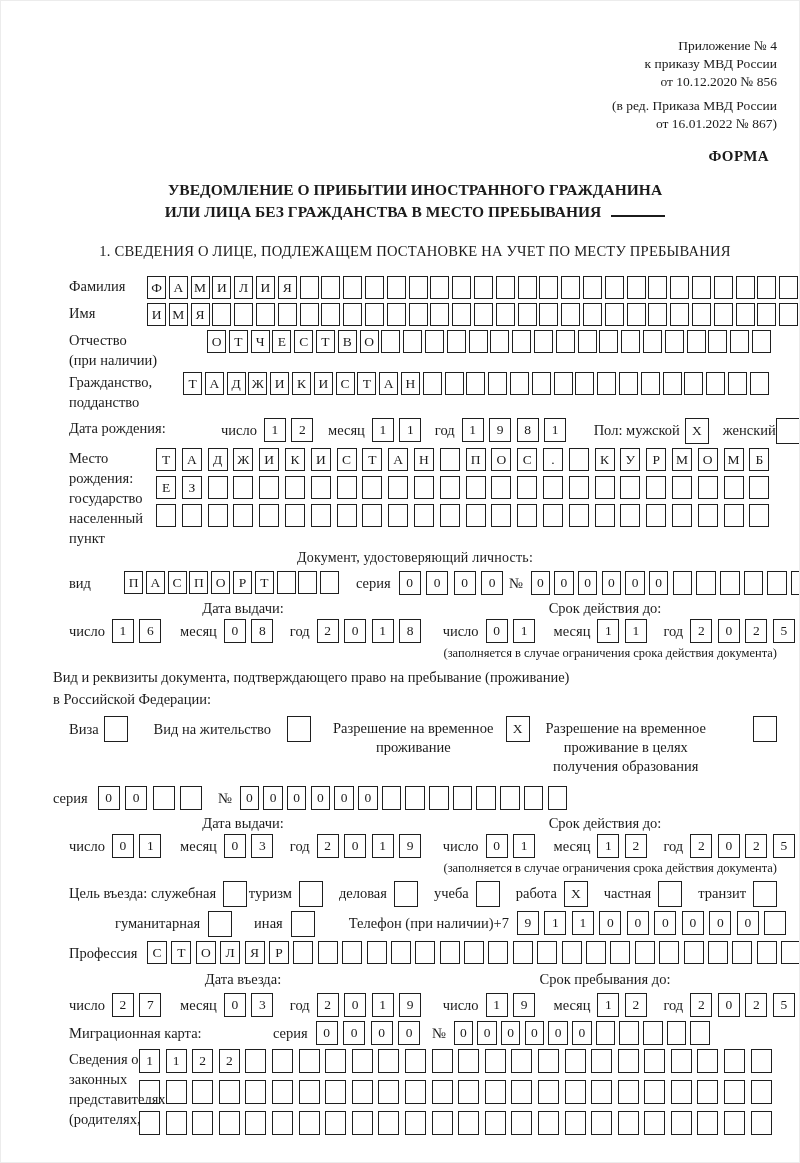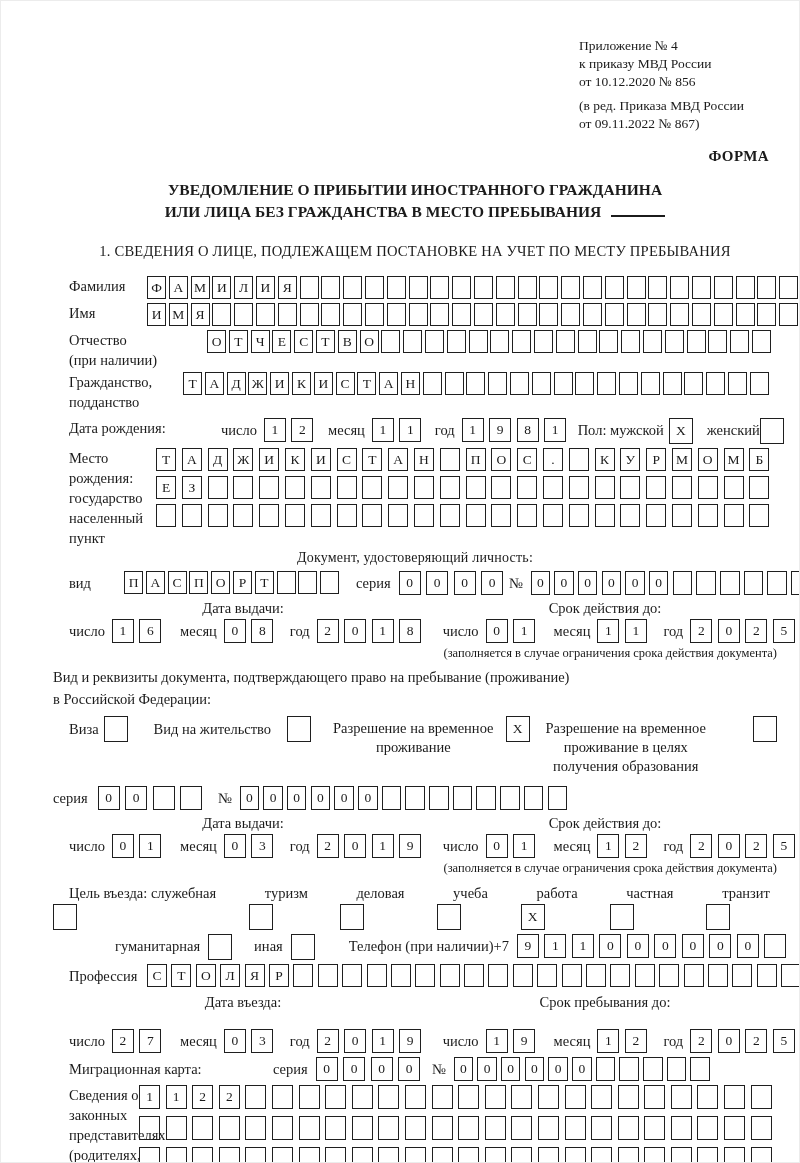--- a/index.html
+++ b/index.html
@@ -7,21 +7,21 @@
   .page {
     position: relative;
     width: 800px; height: 1163px;
     padding: 36px 22px 8px 52px;
     font-family: "Liberation Serif", serif;
     color: #1b1b1b;
     background: #fff;
     border: 1px solid #ececec;
     overflow: hidden;
   }
-  .ref { margin-left:auto; width:198px; font-size:13.5px; line-height:18px; }
+  .ref { margin-left:auto; width:198px; font-size:13.5px; line-height:18px;text-align:right; }
   .ref .sub { margin-top:6px; }
   .forma { text-align:right; font-weight:bold; font-size:15px; letter-spacing:.4px; margin:15px 8px 0 0; }
   .title { text-align:center; font-weight:bold; font-size:15.5px; line-height:22px; margin-top:14px; }
   .uline { display:inline-block; width:54px; border-bottom:2px solid #1b1b1b; height:13px; margin-left:10px; }
   .heading { font-weight:normal; font-size:14.6px; text-align:center; margin-top:20px; letter-spacing:.2px; }
 
   .row { display:flex; align-items:flex-start; margin-bottom:4px; }
   .lbl { font-size:14.5px; line-height:21px; flex-shrink:0;margin-left:16px; }
   .lblcol { display:flex; flex-direction:column; flex-shrink:0; }
   .lblcol .lbl { line-height:20px; }
@@ -37,35 +37,35 @@
   .cells.prof .cell { width:20px; margin-right:4.4px; }
   .cells.cbx  .cell { width:24px; height:26px; margin-right:0; }
 
   .dl { margin-right:7px; margin-top:2px; }
   .dg { display:flex; align-items:flex-start; }
   .note { font-size:12.5px; text-align:right; margin:0 0 5px 0; line-height:16px; }
   .para { font-size:14.5px; line-height:22px; }
   .center-lbl { text-align:center; font-size:14.5px; line-height:19px; flex-shrink:0; }
   .colcells .row { margin-bottom:5px; }
   .pairs { display:flex; justify-content:space-between; width:100%; }
-  .pair { display:flex; align-items:flex-start;flex-direction:column; }
+  .pair { display:flex; align-items:flex-start; }
   .pair .lbl { margin-right:7px; margin-top:2px; }
 </style>
 </head>
 <body>
 
 <div class="page">
 
   <div class="ref">
     <div>Приложение № 4</div>
     <div>к приказу МВД России</div>
     <div>от 10.12.2020 № 856</div>
     <div class="sub">
       <div>(в ред. Приказа МВД России</div>
-      <div>от 09.11.2022 № 867)</div>
+      <div>от 16.01.2022 № 867)</div>
     </div>
   </div>
 
   <div class="forma">ФОРМА</div>
 
   <div class="title">
     <div>УВЕДОМЛЕНИЕ О ПРИБЫТИИ ИНОСТРАННОГО ГРАЖДАНИНА</div>
     <div>
       <span>ИЛИ ЛИЦА БЕЗ ГРАЖДАНСТВА В МЕСТО ПРЕБЫВАНИЯ</span><span class="uline"></span>
     </div>
@@ -228,21 +228,21 @@
         <span class="cell">1</span>
         <span class="cell">1</span>
       </span>
     <span class="lbl dl" style="margin-left:8px">год</span>
     <span class="cells date">
         <span class="cell">1</span>
         <span class="cell">9</span>
         <span class="cell">8</span>
         <span class="cell">1</span>
       </span>
-    <span class="lbl" style="margin-left:6px;margin-top:2px">Пол: мужской</span>
+    <span class="lbl" style="margin-left:22px;margin-top:2px">Пол: мужской</span>
     <span class="cells cbx" style="margin-left:5px">
         <span class="cell">X</span>
       </span>
     <span class="lbl" style="margin-left:14px;margin-top:2px">женский</span>
     <span class="cells cbx" style="margin-left:auto">
         <span class="cell"></span>
       </span>
   </div>
 
   <div class="row" style="margin-bottom:2px">
@@ -629,21 +629,21 @@
         <span class="cell"></span>
         <span class="cell"></span>
         <span class="cell"></span>
         <span class="cell"></span>
         <span class="cell"></span>
         <span class="cell"></span>
         <span class="cell"></span>
       </span>
   </div>
 
-  <div class="row" style="margin-bottom:17px">
+  <div class="row" style="margin-bottom:4px">
     <span class="center-lbl" style="width:380px">Дата въезда:</span>
     <span class="center-lbl" style="flex:1">Срок пребывания до:</span>
   </div>
 
   <div class="row">
     <span class="dg" style="width:380px">
       <span class="lbl dl">число</span>
       <span class="cells date">
           <span class="cell">2</span>
           <span class="cell">7</span>

